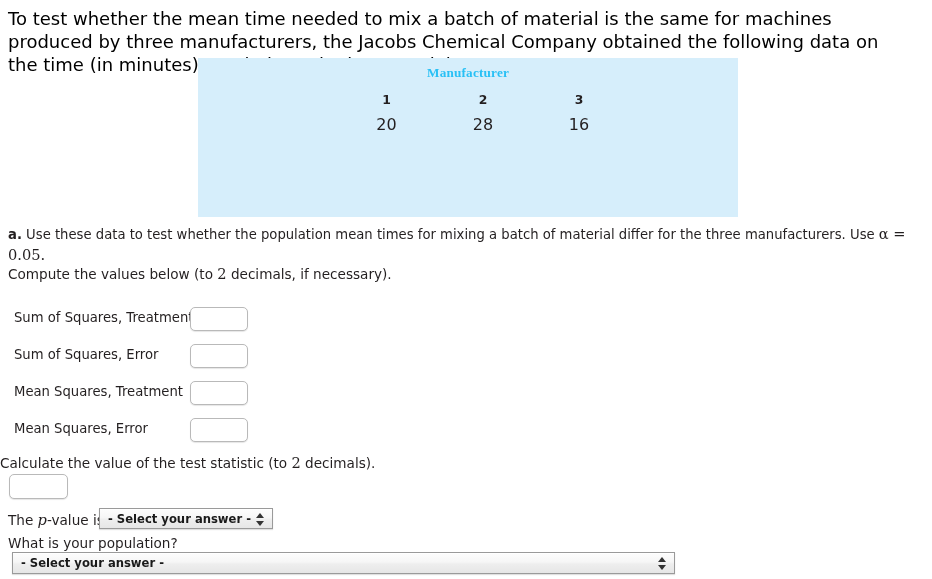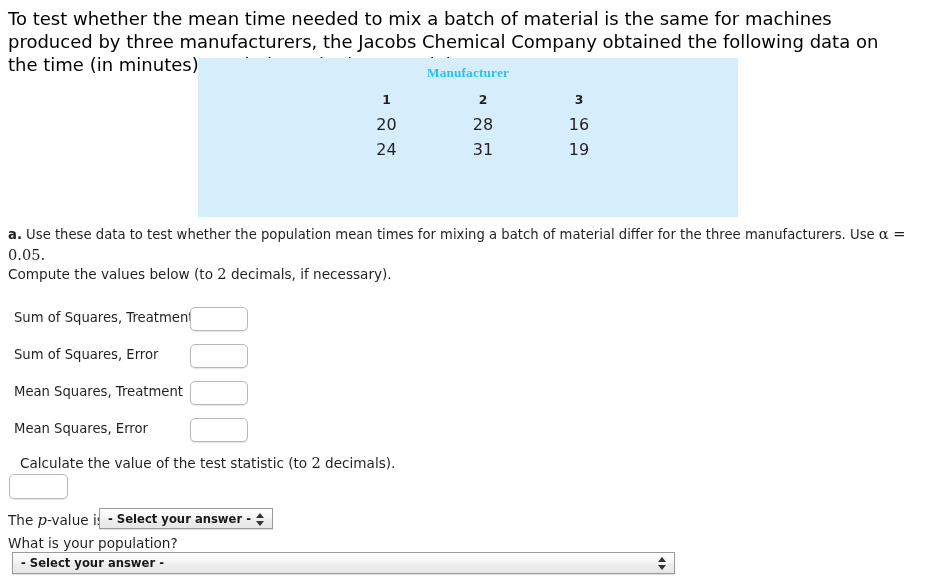--- a/index.html
+++ b/index.html
@@ -110,21 +110,21 @@
     box-sizing: border-box;
   }
   #row1 { top: 307px; }
   #row2 { top: 344px; }
   #row3 { top: 381px; }
   #row4 { top: 418px; }
   .field-row .txtbox { left: 176px; top: 0; }
 
   
   #calc-line {
-    left: 20px;
+    left: 0;
     top: 454px;
     font-size: 13.6px;
   }
   #stat-box {
     left: 9px;
     top: 474px;
     width: 59px;
     height: 25px;
   }
 
@@ -209,27 +209,20 @@
       </tr>
     </thead>
     <tbody>
       <tr>
         <td></td>
         <td>20</td>
         <td>28</td>
         <td>16</td>
         <td></td>
       </tr>
-      <tr>
-        <td></td>
-        <td>24</td>
-        <td>31</td>
-        <td>19</td>
-        <td></td>
-      </tr>
     </tbody>
   </table>
 </div>
 
 <div class="abs" id="part-a">
   <span class="bold">a.</span><span> Use these data to test whether the population mean times for mixing a batch of material differ for the three manufacturers. Use </span><span class="mathserif">α = 0.05</span><span class="mathserif">.</span>
 </div>
 
 <div class="abs" id="compute-line">
   <span>Compute the values below (to </span><span class="mathserif">2</span><span> decimals, if necessary).</span>

